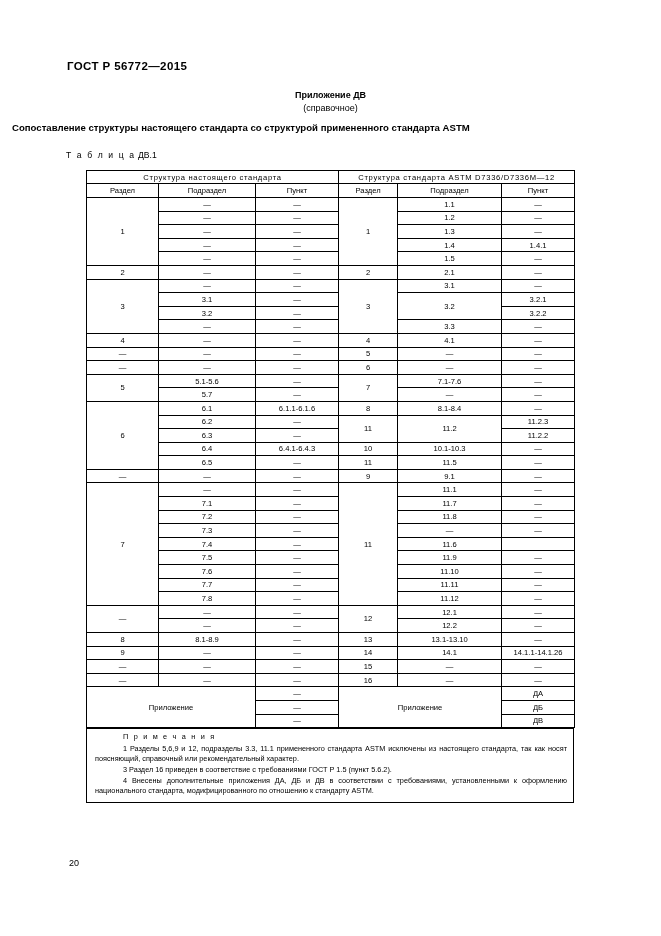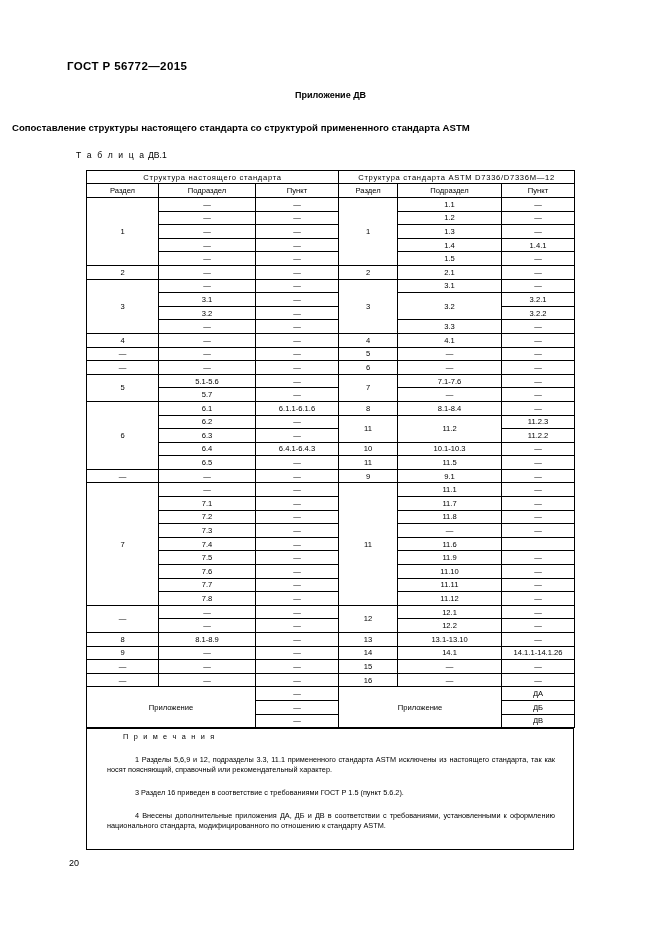--- a/index.html
+++ b/index.html
@@ -55,21 +55,21 @@
     position: absolute;
     left: 12px;
     top: 122px;
     width: 661px;
     text-align: left;
     font-size: 9.6px;
     font-weight: bold;
   }
   .table-caption {
     position: absolute;
-    left: 76px;
+    left: 66px;
     top: 150px;
     font-size: 8.6px;
     letter-spacing: 1.6px;
   }
   .table-caption .tight {
     letter-spacing: 0px;
   }
 
   
   .tbl-wrap {
@@ -125,38 +125,39 @@
     line-height: 10.6px;
     text-align: justify;
   }
   .notes-title {
     letter-spacing: 1.7px;
     padding-left: 28px;
     margin-bottom: 1px;
   }
   .note-item {
     text-indent: 28px;
-    margin: 12px;
+    margin: 0;
   }
 
   .page-num {
     position: absolute;
     left: 69px;
     top: 858px;
     font-size: 9px;
   }
 </style>
 </head>
 <body>
 
 <div class="page">
 
   <div class="gost-header">ГОСТ Р 56772—2015</div>
 
   <div class="annex-title">Приложение ДВ</div>
+  <div class="annex-sub">(справочное)</div>
   <div class="main-title">Сопоставление структуры настоящего стандарта со структурой примененного стандарта ASTM</div>
 
   <div class="table-caption">
     <span>Т а б л и ц а</span><span class="tight"> </span><span class="tight">ДВ.1</span>
   </div>
 
   <div class="tbl-wrap">
     <table class="gtbl">
       <colgroup>
         <col class="c-razdel1">

